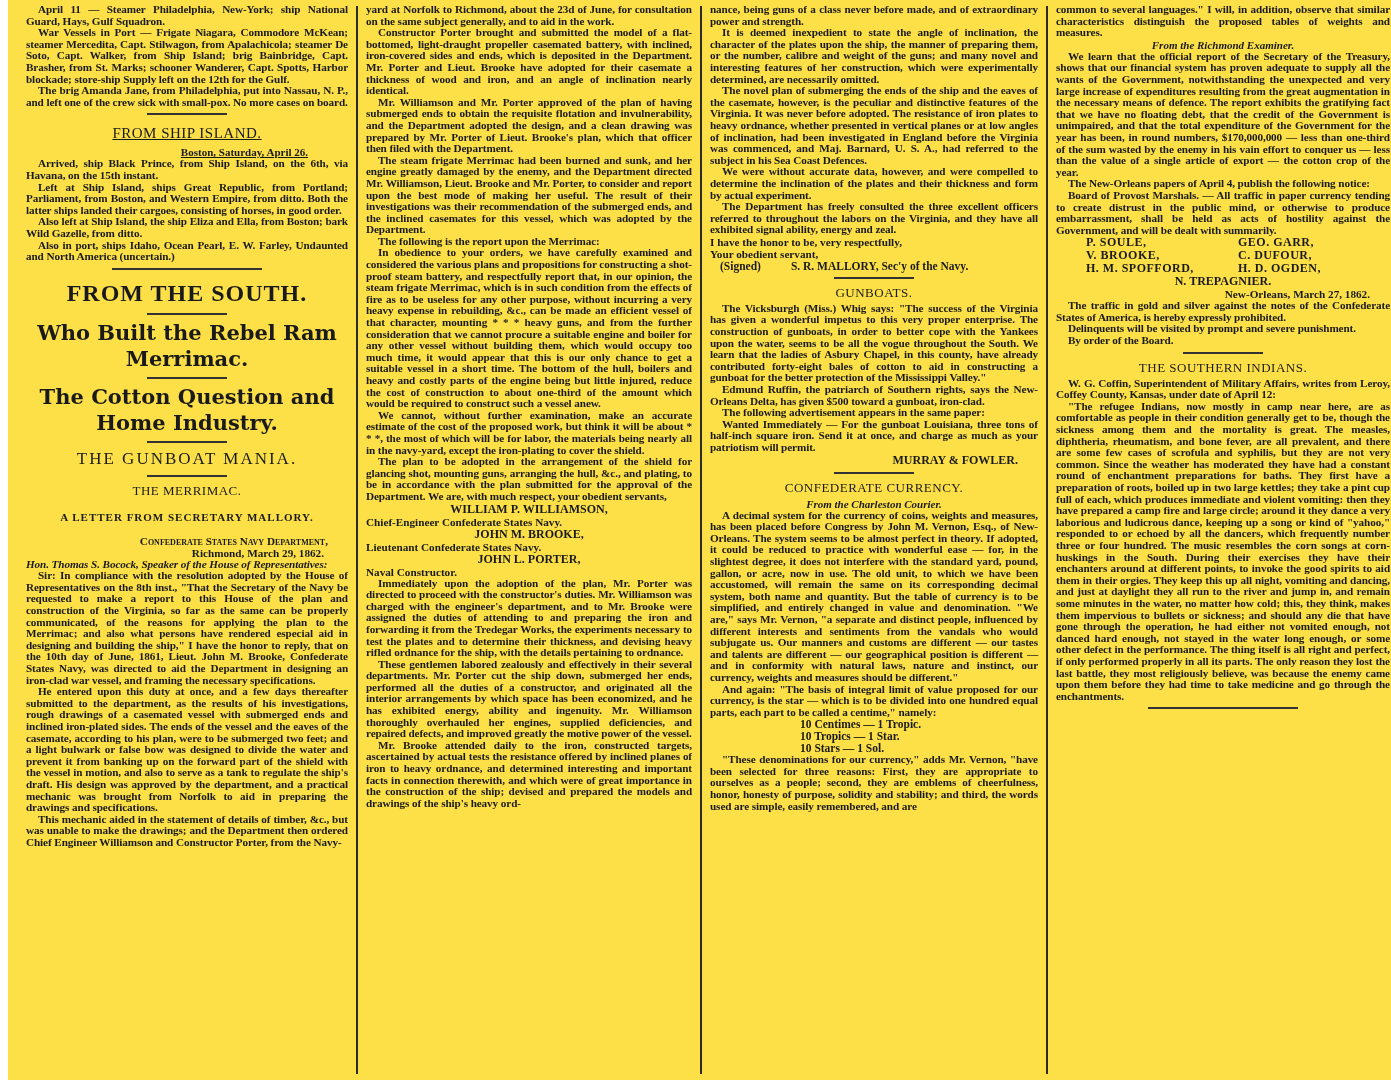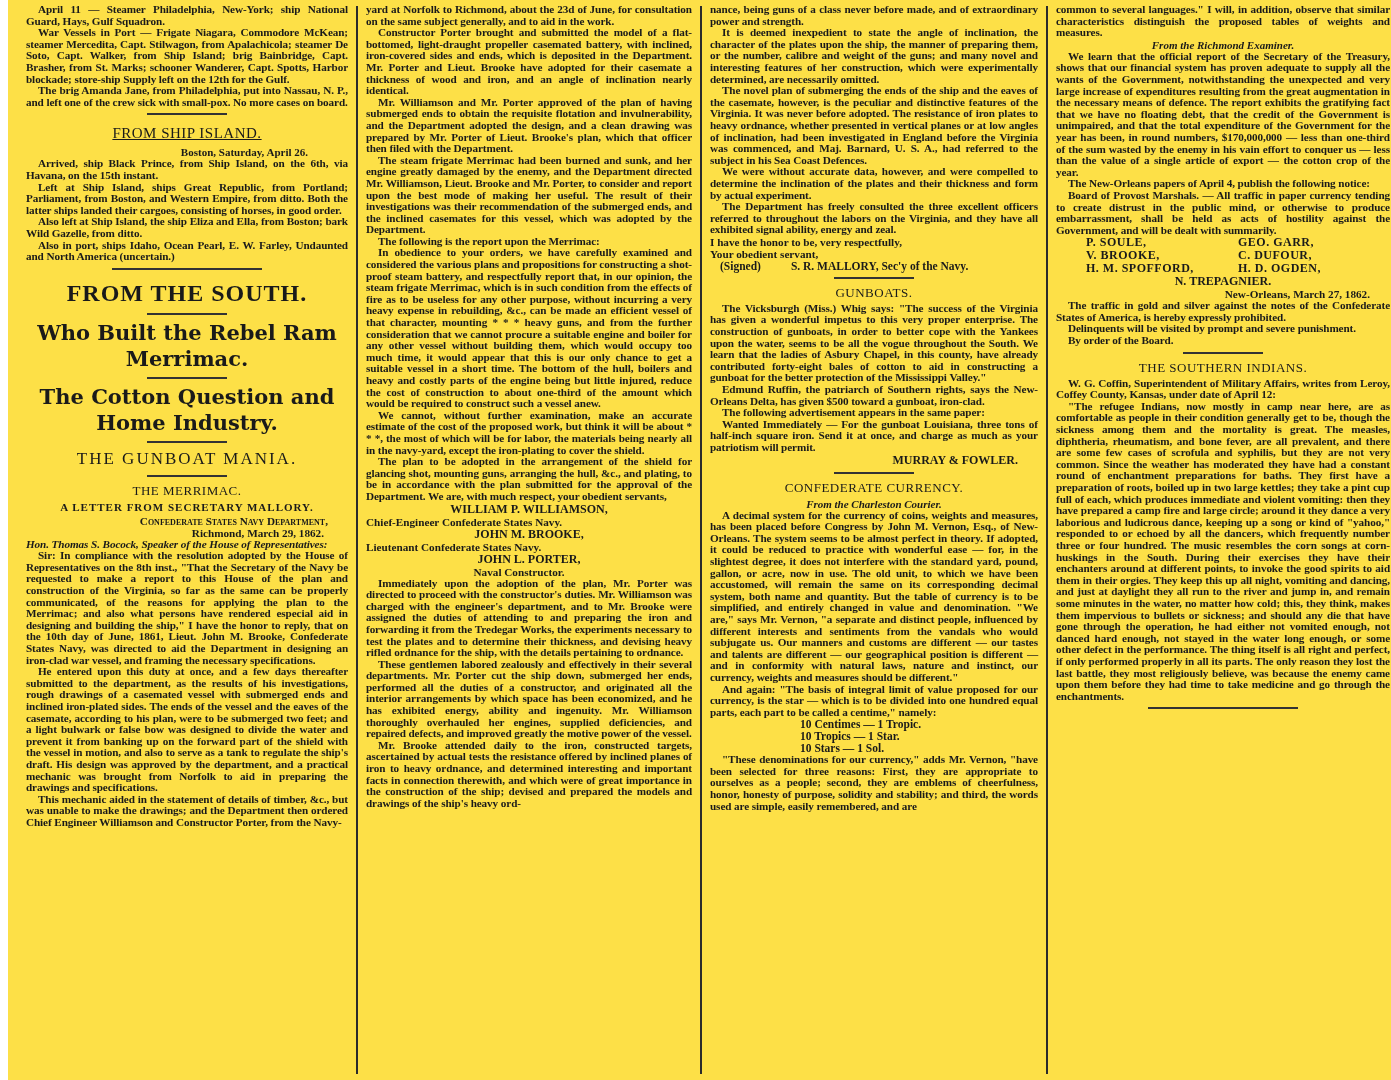--- a/index.html
+++ b/index.html
@@ -11,26 +11,26 @@
   .col3 { left: 694px; width: 342px; }
   .col4 { left: 1040px; width: 348px; }
   .rule { position: absolute; top: 6px; bottom: 6px; width: 2px; background: #2b2b2b; }
   .r1 { left: 348px; } .r2 { left: 692px; } .r3 { left: 1038px; }
   p { margin: 0; font-size: 11.2px; line-height: 11.6px; text-align: justify; text-indent: 12px; font-weight: bold; letter-spacing: -0.1px; }
   p.noind { text-indent: 0; }
   .it { font-style: italic; }
   .sc { font-variant: small-caps; }
   .hd { text-align: center; font-weight: normal; margin: 2px 0; }
   .hd-ship { font-size: 15px; letter-spacing: 0.5px; margin: 10px 0 4px; text-decoration: underline; }
-  .dateline { text-align: right; font-size: 11px; font-weight: bold; padding-right: 40px; }
+  .dateline { text-align: right; font-size: 11px; font-weight: bold; padding-right: 40px; text-decoration: underline; }
   .hd-big { font-size: 24px; font-weight: bold; letter-spacing: 1px; margin: 10px 0 6px; }
   .hd-black { font-family: "DejaVu Serif", serif; font-weight: bold; font-size: 21px; line-height: 26px; margin: 4px 0; }
   .hd-gun { font-size: 17px; letter-spacing: 2px; margin: 6px 0; }
   .hd-small { font-size: 13px; letter-spacing: 0.5px; margin: 6px 0 2px; }
-  .hd-letter { font-size: 11px; font-weight: bold; letter-spacing: 1px; margin: 2px 0; text-align: center; }
+  .hd-letter { font-size: 11px; font-weight: bold; letter-spacing: 1px; margin: 12px 0; text-align: center; }
   .dash { width: 80px; height: 2px; background: #333; margin: 5px auto; }
   .dash.long { width: 150px; }
   .sig { text-align: center; font-weight: bold; font-size: 12px; margin: 0; line-height: 13px; }
   .sig.right { text-align: right; padding-right: 20px; font-weight: bold; }
   .sigtitle { text-align: left; font-size: 11.2px; font-weight: bold; line-height: 12px; }
   .names { display: grid; grid-template-columns: 1fr 1fr; font-size: 12px; font-weight: bold; padding-left: 30px; line-height: 13px; letter-spacing: 0.5px; }
   .center { text-align: center; }
   .table-lines { padding-left: 90px; font-size: 11.5px; font-weight: bold; line-height: 12px; }
 </style>
 </head>
@@ -82,21 +82,21 @@
     <p>The following is the report upon the Merrimac:</p>
     <p>In obedience to your orders, we have carefully examined and considered the various plans and propositions for constructing a shot-proof steam battery, and respectfully report that, in our opinion, the steam frigate Merrimac, which is in such condition from the effects of fire as to be useless for any other purpose, without incurring a very heavy expense in rebuilding, &amp;c., can be made an efficient vessel of that character, mounting * * * heavy guns, and from the further consideration that we cannot procure a suitable engine and boiler for any other vessel without building them, which would occupy too much time, it would appear that this is our only chance to get a suitable vessel in a short time. The bottom of the hull, boilers and heavy and costly parts of the engine being but little injured, reduce the cost of construction to about one-third of the amount which would be required to construct such a vessel anew.</p>
     <p>We cannot, without further examination, make an accurate estimate of the cost of the proposed work, but think it will be about * * *, the most of which will be for labor, the materials being nearly all in the navy-yard, except the iron-plating to cover the shield.</p>
     <p>The plan to be adopted in the arrangement of the shield for glancing shot, mounting guns, arranging the hull, &amp;c., and plating, to be in accordance with the plan submitted for the approval of the Department. We are, with much respect, your obedient servants,</p>
     <div>
       <div class="sig">WILLIAM P. WILLIAMSON,</div>
       <div class="sigtitle">Chief-Engineer Confederate States Navy.</div>
       <div class="sig">JOHN M. BROOKE,</div>
       <div class="sigtitle">Lieutenant Confederate States Navy.</div>
       <div class="sig">JOHN L. PORTER,</div>
-      <div class="sigtitle" style="text-align:center;padding-right:20px;">Naval Constructor.</div>
+      <div class="sigtitle" style="text-align:left;padding-right:20px;">Naval Constructor.</div>
     </div>
     <p>Immediately upon the adoption of the plan, Mr. Porter was directed to proceed with the constructor's duties. Mr. Williamson was charged with the engineer's department, and to Mr. Brooke were assigned the duties of attending to and preparing the iron and forwarding it from the Tredegar Works, the experiments necessary to test the plates and to determine their thickness, and devising heavy rifled ordnance for the ship, with the details pertaining to ordnance.</p>
     <p>These gentlemen labored zealously and effectively in their several departments. Mr. Porter cut the ship down, submerged her ends, performed all the duties of a constructor, and originated all the interior arrangements by which space has been economized, and he has exhibited energy, ability and ingenuity. Mr. Williamson thoroughly overhauled her engines, supplied deficiencies, and repaired defects, and improved greatly the motive power of the vessel.</p>
     <p>Mr. Brooke attended daily to the iron, constructed targets, ascertained by actual tests the resistance offered by inclined planes of iron to heavy ordnance, and determined interesting and important facts in connection therewith, and which were of great importance in the construction of the ship; devised and prepared the models and drawings of the ship's heavy ord-</p>
   </div>
 
   <div class="col col3">
     <p class="noind">nance, being guns of a class never before made, and of extraordinary power and strength.</p>
     <p>It is deemed inexpedient to state the angle of inclination, the character of the plates upon the ship, the manner of preparing them, or the number, calibre and weight of the guns; and many novel and interesting features of her construction, which were experimentally determined, are necessarily omitted.</p>
     <p>The novel plan of submerging the ends of the ship and the eaves of the casemate, however, is the peculiar and distinctive features of the Virginia. It was never before adopted. The resistance of iron plates to heavy ordnance, whether presented in vertical planes or at low angles of inclination, had been investigated in England before the Virginia was commenced, and Maj. Barnard, U. S. A., had referred to the subject in his Sea Coast Defences.</p>

